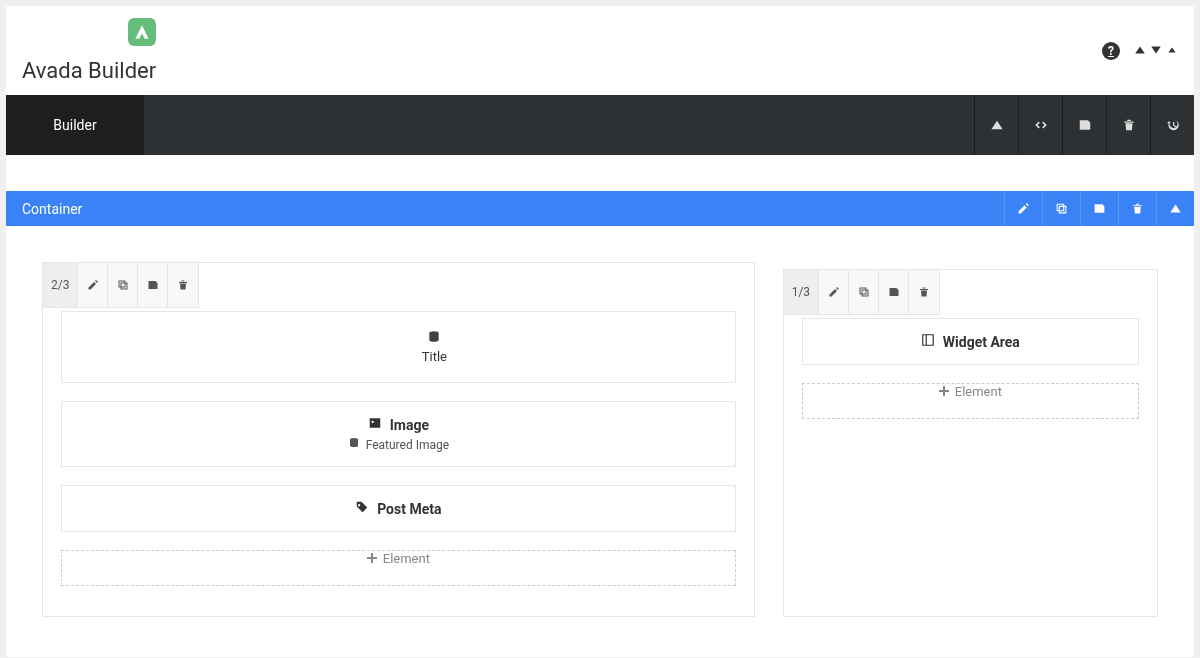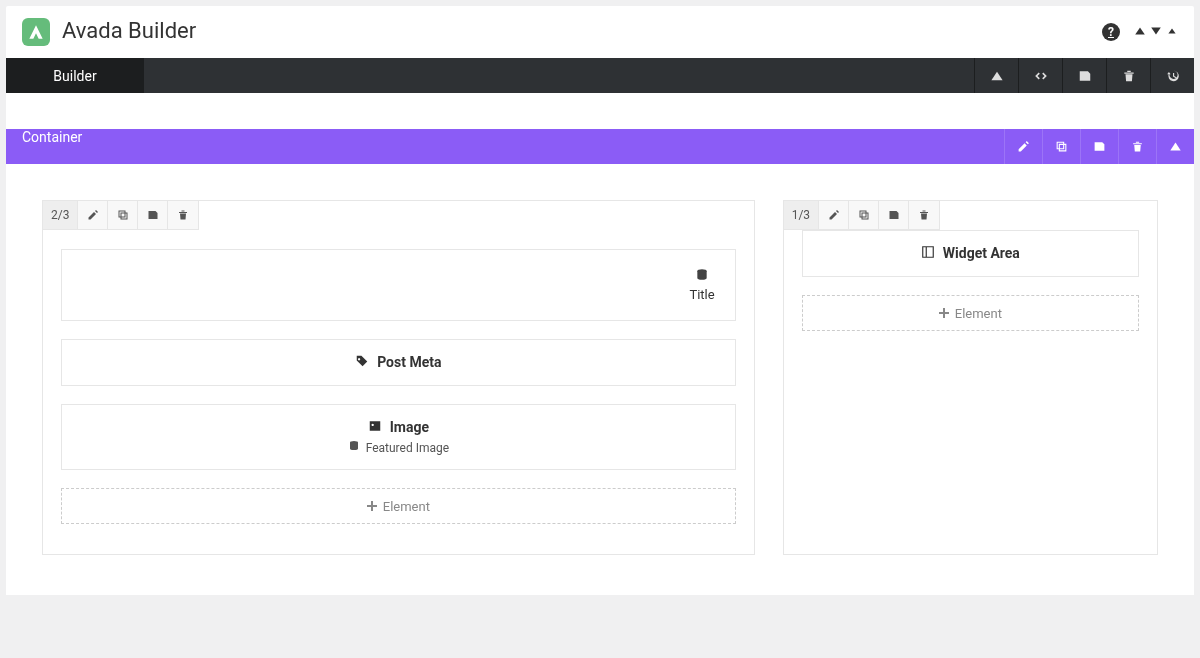--- a/index.html
+++ b/index.html
@@ -1,71 +1,71 @@
 <!DOCTYPE html>
 <html><head>
 <meta charset="utf-8">
 <style>
   * { box-sizing: border-box; margin: 0; padding: 0; }
   body { font-family: -apple-system, BlinkMacSystemFont, "Segoe UI", Roboto, Helvetica, Arial, sans-serif; background: #f0f0f1; font-size: 14px; color: #333; }
   .wrap { padding: 6px; }
   .panel { background: #fff; border-radius: 2px; overflow: visible; }
   .header { display: flex; align-items: center; justify-content: space-between; padding: 12px 16px; }
-  .header-left { display: flex; align-items: flex-start; gap: 12px; }
+  .header-left { display: flex; align-items: flex-end; gap: 12px; flex-direction: column; }
   .logo { width: 28px; height: 28px; background: #65bc7b; border-radius: 6px; display: flex; align-items: center; justify-content: center; }
   .logo svg { width: 16px; height: 16px; fill: #fff; }
   .product-title { font-size: 22px; font-weight: 400; color: #333; }
   .header-right { display: flex; align-items: center; gap: 14px; }
   .help { width: 18px; height: 18px; border-radius: 50%; background: #333; color: #fff; display:flex; align-items:center; justify-content:center; font-size: 12px; font-weight:700; text-decoration: underline; }
   .caret-group { display:flex; gap:4px; color:#333; }
   .caret-group svg { width:12px; height:12px; fill: currentColor; }
 
-  .mainbar { background: #2e3134; display: flex; align-items: stretch; height: 35px; position: relative; }
+  .mainbar { background: #2e3134; display: flex; align-items: stretch; height: 60px; position: relative; }
   .tabs { display: flex; }
   .tab { width: 138px; display:flex; align-items:center; justify-content:center; color:#a6a8ab; font-size:14px; cursor:pointer; position:relative; }
   .tab.active { background:#1c1e1f; color:#fff; }
   .tab.active::after { content:""; position:absolute; bottom:-8px; left:50%; transform:translateX(-50%); border:8px solid transparent; border-top-color:#1c1e1f; }
   .mainbar-spacer { flex:1; }
   .mainbar-actions { display:flex; }
   .mainbar-btn { width:44px; border-left:1px solid #1c1e1f; display:flex; align-items:center; justify-content:center; color:#ddd; cursor:pointer; }
   .mainbar-btn svg { width:14px; height:14px; fill: currentColor; }
 
   .gap { height: 36px; background:#fff; }
 
-  .container-bar { background:#8b5cf6; color:#fff; display:flex; align-items:flex-start; height:35px; }
+  .container-bar { background:#3b82f6; color:#fff; display:flex; align-items:center; height:35px; }
   .container-title { padding:0 16px; font-size:14px; }
   .container-spacer { flex:1; }
   .container-actions { display:flex; }
   .container-btn { width:38px; height:35px; border-left:1px solid rgba(255,255,255,0.15); display:flex; align-items:center; justify-content:center; cursor:pointer; }
   .container-btn svg { width:13px; height:13px; fill:#fff; }
 
   .layout { display:flex; gap:28px; padding:36px 36px 40px 36px; background:#fff; }
   .col { border:1px solid #e6e6e6; background:#fff; position:relative; }
   .col.left { flex:2; padding:48px 18px 30px 18px; }
-  .col.right { flex:1; padding:29px 18px 30px 18px; }
+  .col.right { flex:1; padding:48px 18px 30px 18px;margin-top:7px; }
 
   .col-toolbar { position:absolute; top:-1px; left:-1px; display:flex; background:#fff; border:1px solid #e6e6e6; }
-  .col-toolbar .cell { height:28px; min-width:30px; padding:0 8px; display:flex; align-items:center; justify-content:center; border-right:1px solid #e6e6e6; font-size:12px; color:#555; cursor:pointer; background:#f8f8f8; }
+  .col-toolbar .cell { height:44px; min-width:30px; padding:0 8px; display:flex; align-items:center; justify-content:center; border-right:1px solid #e6e6e6; font-size:12px; color:#555; cursor:pointer; background:#f8f8f8; }
   .col-toolbar .cell:last-child { border-right:none; }
   .col-toolbar .cell.frac { background:#eee; cursor:default; }
   .col-toolbar .cell svg { width:12px; height:12px; fill:#555; }
 
   .element-box { border:1px solid #e6e6e6; margin-bottom:18px; cursor:pointer; }
   .element-center { display:flex; flex-direction:column; align-items:center; justify-content:center; padding:14px 10px; gap:4px; }
-  .element-title { font-weight:700; font-size:14px; color:#333; display:flex; gap:8px; }
+  .element-title { font-weight:700; font-size:14px; color:#333; display:flex; align-items:center; gap:8px; }
   .element-subtitle { font-size:12px; color:#555; display:flex; align-items:center; gap:6px; }
   .element-title svg, .element-subtitle svg { width:14px; height:14px; fill:#333; }
   .element-subtitle svg { width:12px; height:12px; fill:#555; }
 
-  .title-box { display:flex; flex-direction:column; align-items:flex-end; padding:18px 20px; }
+  .title-box { display:flex; flex-direction:column; align-items:center; padding:18px 20px; }
   .title-inner { display:flex; flex-direction:column; align-items:center; margin-left:72px; gap:2px; }
   .title-inner svg { width:14px; height:14px; fill:#424242; }
   .title-label { font-size:13px; color:#333; }
 
-  .add-element { border:1px dashed #ccc; background:#fff; color:#888; font-size:13px; display:flex; align-items:center; justify-content:center; gap:6px; height:36px; cursor:pointer; }
+  .add-element { border:1px dashed #ccc; background:#fff; color:#888; font-size:13px; display:flex; align-items:flex-start; justify-content:center; gap:6px; height:36px; cursor:pointer; }
   .add-element svg { width:10px; height:10px; fill:#888; }
 </style>
 </head>
 <body>
 
 <div class="wrap">
   <div class="panel">
     <div class="header">
       <div class="header-left">
         <div class="logo">
@@ -196,41 +196,41 @@
                   </svg></span>
               <span class="title-label">Title</span>
             </div>
           </div>
         </div>
 
         <div class="element-box">
           <div class="element-center">
             <div class="element-title">
               <span><svg viewBox="0 0 24 24">
-                    <path d="M3 3 h8 l10 10 l-8 8 L3 11 Z M7 7 a2 2 0 1 0 0.001 0 Z"></path>
-                  </svg></span>
-              <span>Post Meta</span>
+                    <path d="M3 4 h18 v16 H3 Z M5 18 l4 -5 l3 3 l4 -6 l3 8 Z M8 8 a2 2 0 1 0 0.001 0 Z"></path>
+                  </svg></span>
+              <span>Image</span>
+            </div>
+            <div class="element-subtitle">
+              <span><svg viewBox="0 0 24 24">
+                    <ellipse cx="12" cy="5" rx="8" ry="3"></ellipse>
+                    <path d="M4 5 v6 a8 3 0 0 0 16 0 V5 M4 11 v6 a8 3 0 0 0 16 0 V11"></path>
+                  </svg></span>
+              <span>Featured Image</span>
             </div>
           </div>
         </div>
 
         <div class="element-box">
           <div class="element-center">
             <div class="element-title">
               <span><svg viewBox="0 0 24 24">
-                    <path d="M3 4 h18 v16 H3 Z M5 18 l4 -5 l3 3 l4 -6 l3 8 Z M8 8 a2 2 0 1 0 0.001 0 Z"></path>
-                  </svg></span>
-              <span>Image</span>
-            </div>
-            <div class="element-subtitle">
-              <span><svg viewBox="0 0 24 24">
-                    <ellipse cx="12" cy="5" rx="8" ry="3"></ellipse>
-                    <path d="M4 5 v6 a8 3 0 0 0 16 0 V5 M4 11 v6 a8 3 0 0 0 16 0 V11"></path>
-                  </svg></span>
-              <span>Featured Image</span>
+                    <path d="M3 3 h8 l10 10 l-8 8 L3 11 Z M7 7 a2 2 0 1 0 0.001 0 Z"></path>
+                  </svg></span>
+              <span>Post Meta</span>
             </div>
           </div>
         </div>
 
 
         <div class="add-element">
           <span><svg viewBox="0 0 10 10">
                 <path d="M4 0 h2 v4 h4 v2 h-4 v4 h-2 v-4 h-4 v-2 h4 Z"></path>
               </svg></span>
           <span>Element</span>

